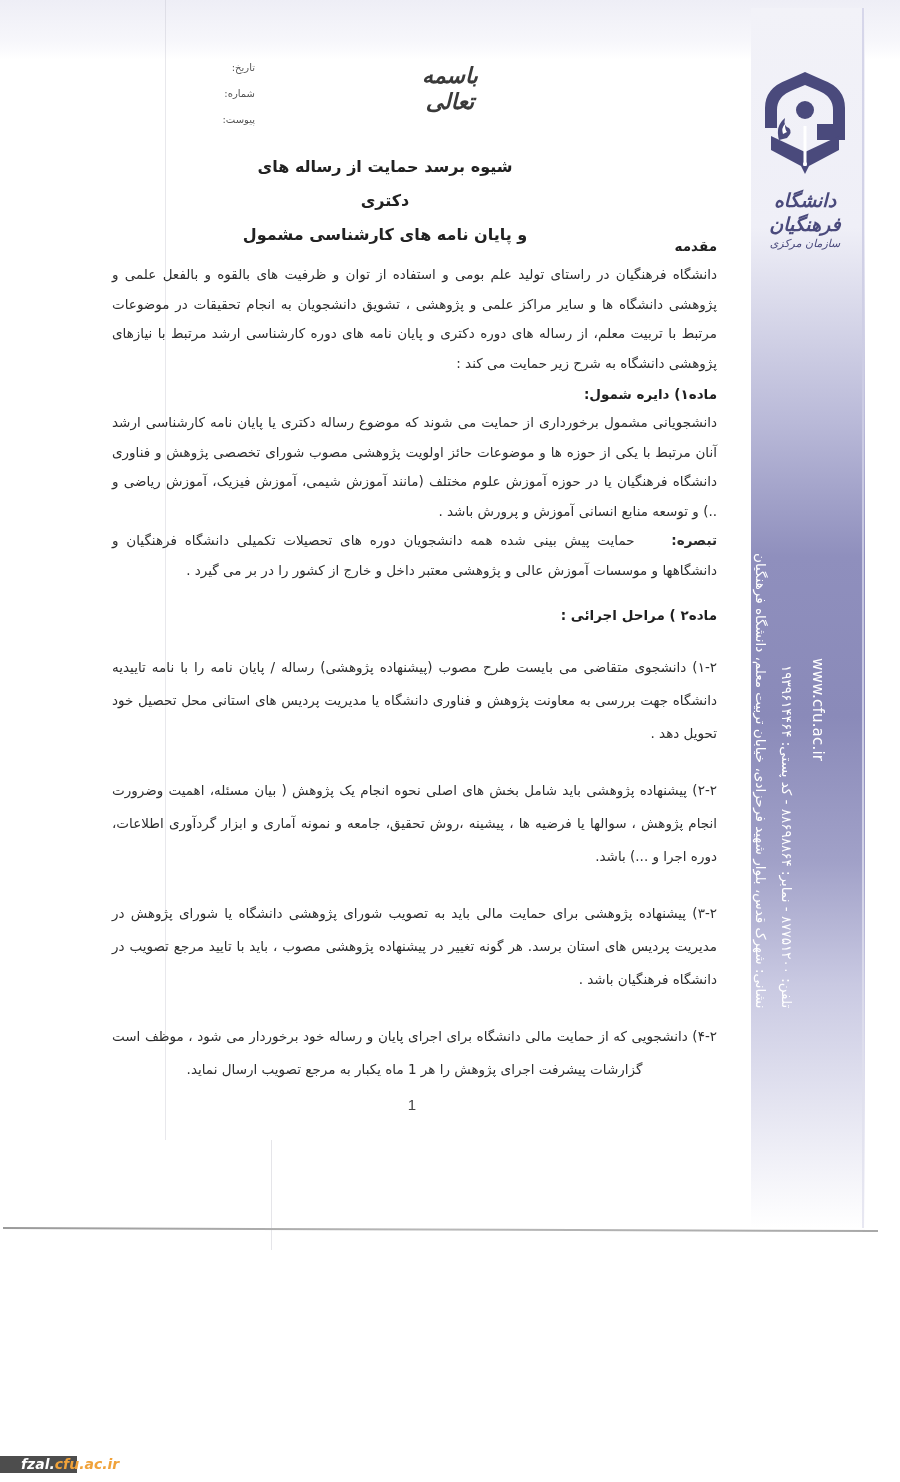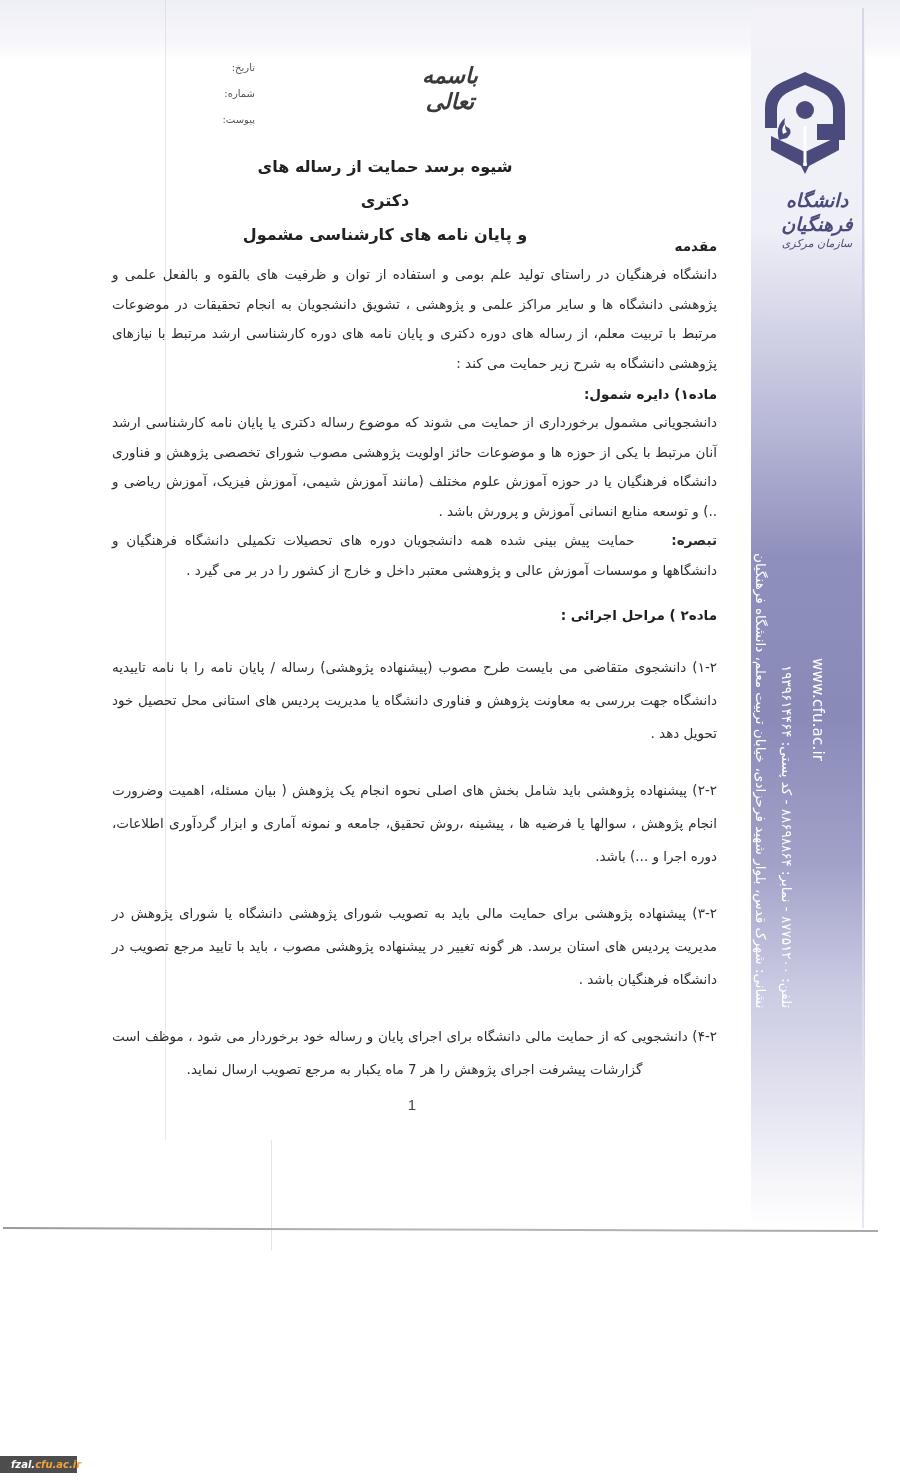--- a/index.html
+++ b/index.html
@@ -55,21 +55,21 @@
       width: 2px; height: 1220px;
       background: linear-gradient(to bottom, #d7d7ea 0%, #c6c6e0 50%, #e8e8f2 100%);
     }
     .logo {
       position: absolute;
       left: 12px; top: 62px;
       width: 96px; height: 110px;
     }
     .logo-text {
       position: absolute;
-      left: 12px; top: 180px;
+      left: 0; top: 180px;
       width: 120px;
       text-align: center;
       color: #4a4a7c;
       direction: rtl;
     }
     .logo-text .name {
       font-family: "DejaVu Serif", serif;
       font-size: 19px;
       font-weight: bold;
       font-style: italic;
@@ -206,25 +206,25 @@
       background: linear-gradient(to right, #9a9a9a, #b8b8b8 50%, #a8a8a8);
       transform: rotate(0.2deg);
       transform-origin: left center;
     }
     .watermark {
       position: absolute;
       left: 0; top: 1456px;
       width: 77px; height: 17px;
       background: #4d4d4d;
       font-family: "DejaVu Sans", sans-serif;
-      font-size: 10px;
+      font-size: 14px;
       font-weight: bold;
       font-style: italic;
       line-height: 17px;
-      padding-left: 11px;
+      padding-left: 21px;
       box-sizing: border-box;
       white-space: nowrap;
     }
     .watermark .wm-sub { color: #ffffff; }
     .watermark .wm-domain { color: #f0a23a; }
   </style>
 </head>
 <body>
 
 <div class="page">
@@ -297,21 +297,21 @@
       <div class="item">
         <p><span>۱-۲)</span> <span>دانشجوی متقاضی می بایست طرح مصوب (پیشنهاده پژوهشی) رساله / پایان نامه را با نامه تاییدیه دانشگاه جهت بررسی به معاونت پژوهش و فناوری دانشگاه یا مدیریت پردیس های استانی محل تحصیل خود تحویل دهد .</span></p>
       </div>
       <div class="item">
         <p><span>۲-۲)</span> <span>پیشنهاده پژوهشی باید شامل بخش های اصلی نحوه انجام یک پژوهش ( بیان مسئله، اهمیت وضرورت انجام پژوهش ، سوالها یا فرضیه ها ، پیشینه ،روش تحقیق، جامعه و نمونه آماری و ابزار گردآوری اطلاعات، دوره اجرا و ...) باشد.</span></p>
       </div>
       <div class="item">
         <p><span>۳-۲)</span> <span>پیشنهاده پژوهشی برای حمایت مالی باید به تصویب شورای پژوهشی دانشگاه یا شورای پژوهش در مدیریت پردیس های استان برسد. هر گونه تغییر در پیشنهاده پژوهشی مصوب ، باید با تایید مرجع تصویب در دانشگاه فرهنگیان باشد .</span></p>
       </div>
       <div class="item item-last">
-        <p><span>۴-۲)</span> <span>دانشجویی که از حمایت مالی دانشگاه برای اجرای پایان و رساله خود برخوردار می شود ، موظف است گزارشات پیشرفت اجرای پژوهش را هر 7 ماه یکبار به مرجع تصویب ارسال نماید.</span></p>
+        <p><span>۴-۲)</span> <span>دانشجویی که از حمایت مالی دانشگاه برای اجرای پایان و رساله خود برخوردار می شود ، موظف است گزارشات پیشرفت اجرای پژوهش را هر 1 ماه یکبار به مرجع تصویب ارسال نماید.</span></p>
       </div>
     </div>
   </div>
 
   <div class="page-number">1</div>
   <div class="bottom-rule"></div>
 
   <div class="watermark"><span class="wm-sub">fzal.</span><span class="wm-domain">cfu.ac.ir</span></div>
 </div>
 

